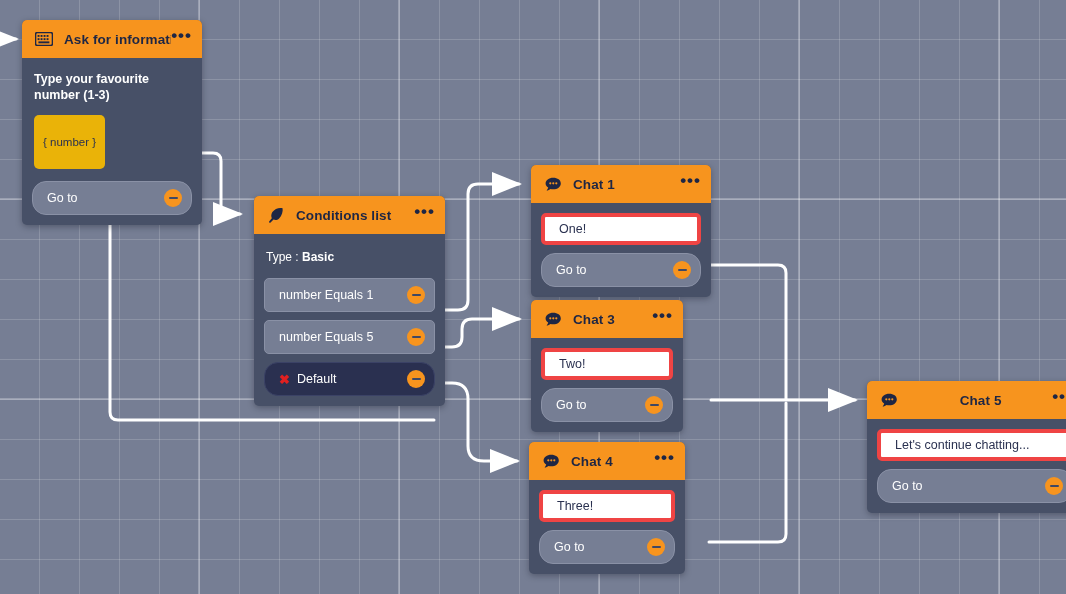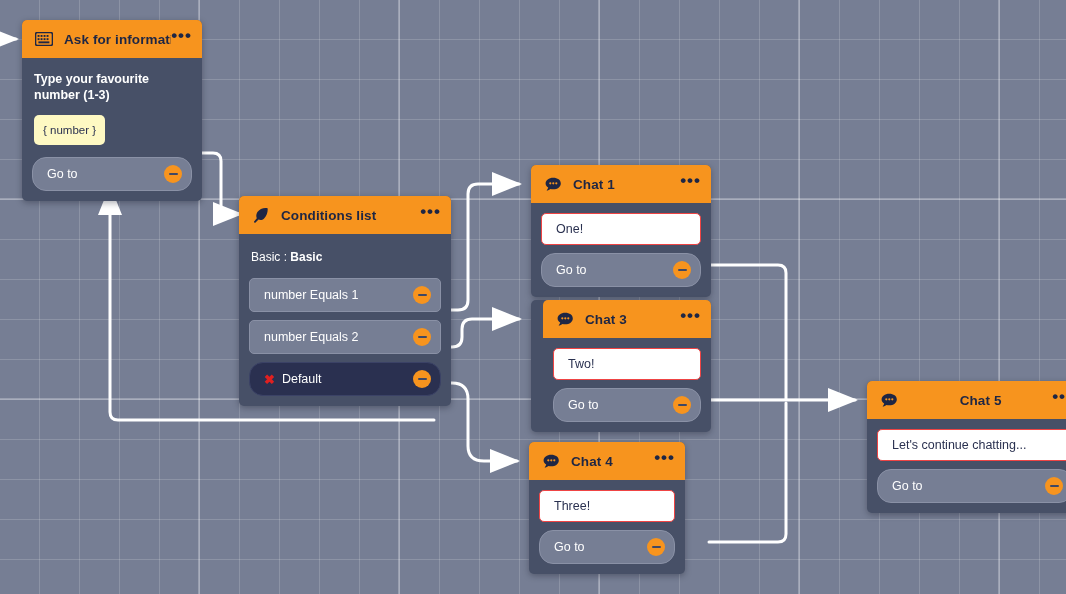--- a/index.html
+++ b/index.html
@@ -72,21 +72,21 @@
     padding:0 34px 0 14px;
     box-sizing:border-box;
     color:#ffffff;
     font-size:12.5px;
     margin-bottom:8px;
   }
   .row:last-child{margin-bottom:0;border-radius:14px;}
   .row.gray{background:#767e94;}
   .row.white{
     background:#ffffff;color:#2a3150;
-    border:1px solid #ef4444;
+    border:4px solid #ef4444;
     padding-right:14px;
     height:32px;
   }
   .row.dark{
     background:#2a3050;border:1px solid #3b4266;
   }
   .minus{
     position:absolute;right:9px;top:50%;margin-top:-9px;
     width:18px;height:18px;border-radius:50%;
     background:#f7941e;
@@ -95,39 +95,39 @@
   .minus i{display:block;width:9px;height:2.4px;background:#3f4865;border-radius:1px;}
 
   
   #node-ask{left:22px;top:20px;width:180px;}
   .ask-text{
     color:#ffffff;font-size:12.5px;font-weight:bold;
     margin:4px 2px 12px 2px;line-height:1.25;
   }
   .chip{
     display:inline-block;
-    background:#fef9c3;color:#2a3150;
+    background:#eab308;color:#2a3150;
     font-size:11.5px;
     border-radius:5px;
-    padding:9px 9px;
+    padding:21px 9px;
     margin:0 0 12px 2px;
   }
 
   
-  #node-cond{left:239px;top:196px;width:212px;}
+  #node-cond{left:254px;top:196px;width:191px;}
   .type-line{
     color:#ffffff;font-size:12px;
     margin:6px 2px 14px 2px;
   }
   .type-line b{font-weight:bold;}
   .xmark{color:#e02020;font-size:13px;font-weight:bold;margin-right:7px;}
 
   
   #node-chat1{left:531px;top:165px;width:180px;}
-  #node-chat3{left:531px;top:300px;width:180px;padding-left:12px;}
+  #node-chat3{left:531px;top:300px;width:152px;}
   #node-chat4{left:529px;top:442px;width:156px;}
   #node-chat5{left:867px;top:381px;width:216px;text-align:center;}
   svg.gly{display:block;}
 </style>
 </head>
 <body>
 
 <div id="canvas">
 
   <svg id="wires" viewBox="0 0 1066 594" xmlns="http://www.w3.org/2000/svg">
@@ -196,31 +196,31 @@
       <span class="hd-icon">
         <svg class="gly" width="18" height="18" viewBox="0 0 18 18" xmlns="http://www.w3.org/2000/svg">
           <path d="M15.6 2.2C12.4 1.2 7.6 2.6 5.4 6.1c-1.5 2.4-1.3 4.6-0.6 6.1L2.3 15.2a.9.9 0 001.3 1.3l2.9-2.9c1.7.7 3.9.6 5.6-1.1 2.8-2.8 4-7.5 3.5-10.3z" fill="#1e2644"></path>
         </svg>
       </span>
       <span class="hd-title">Conditions list</span>
       <span class="dots">•••</span>
     </div>
     <div class="node-body">
       <div class="type-line">
-        <span>Basic :</span>
+        <span>Type :</span>
         <b>Basic</b>
       </div>
       <div class="row gray">
         <span>number Equals 1</span>
         <span class="minus">
             <i></i>
           </span>
       </div>
       <div class="row gray">
-        <span>number Equals 2</span>
+        <span>number Equals 5</span>
         <span class="minus">
             <i></i>
           </span>
       </div>
       <div class="row dark">
         <span class="xmark">✖</span>
         <span>Default</span>
         <span class="minus">
             <i></i>
           </span>

